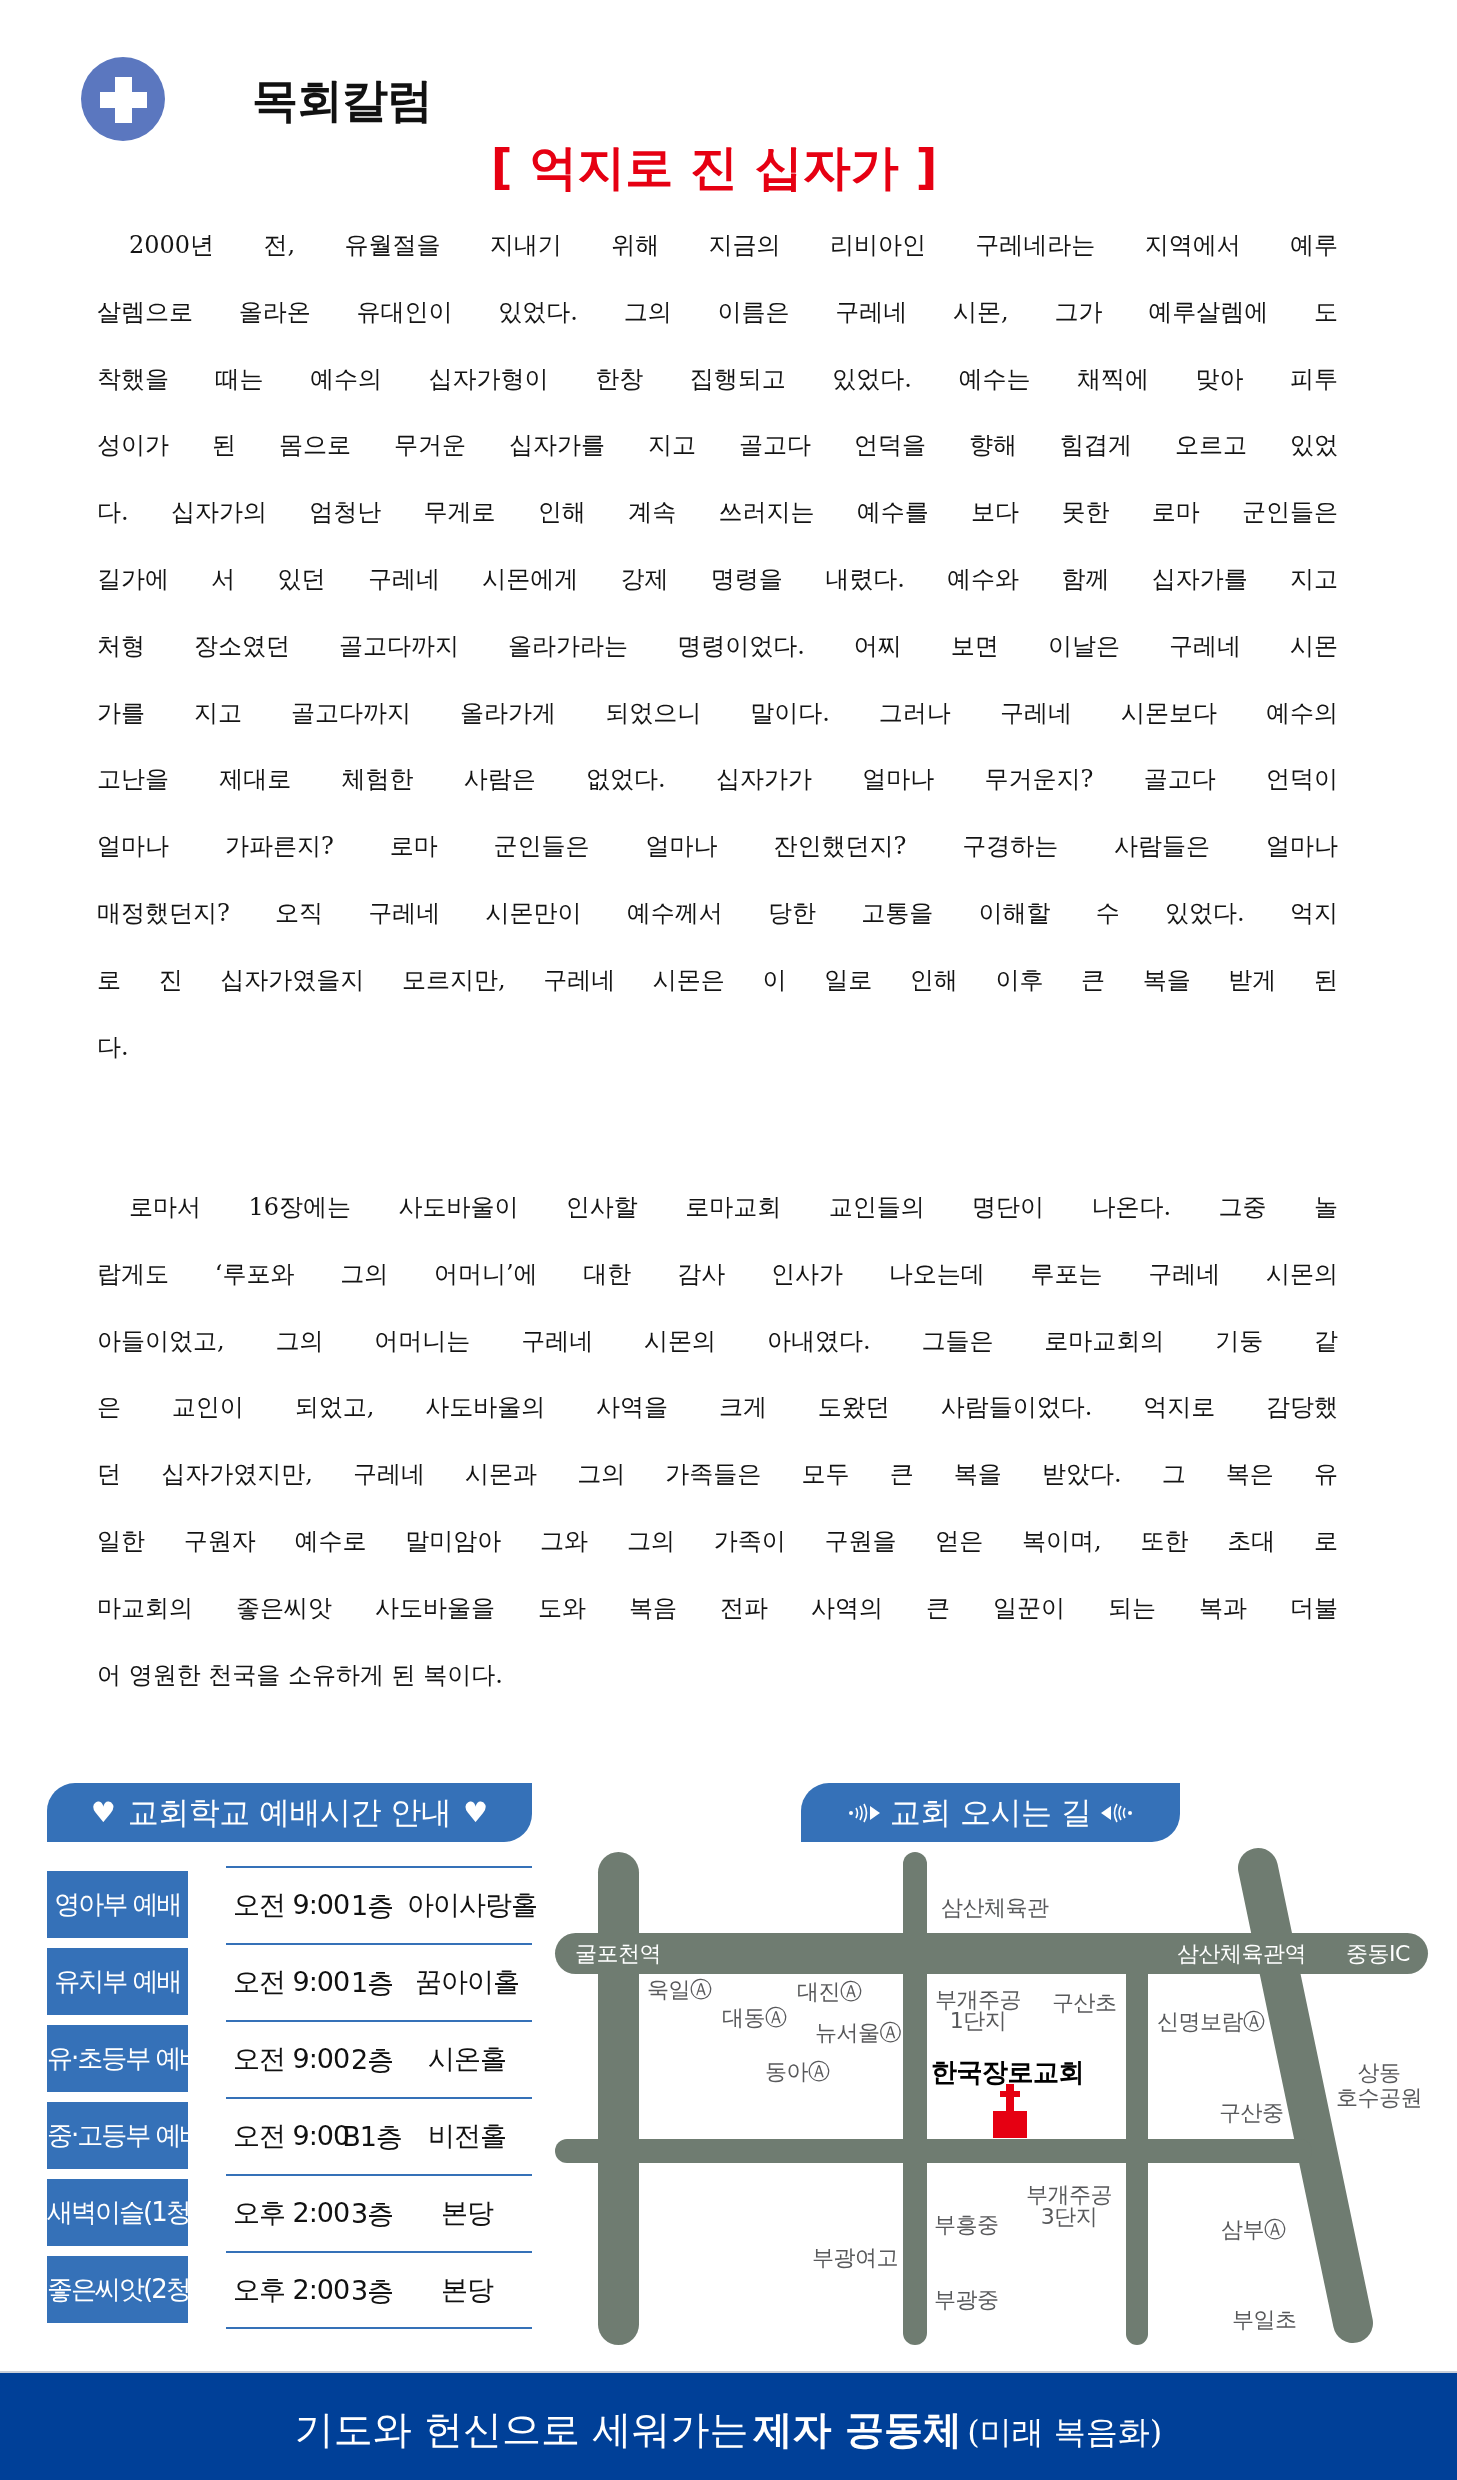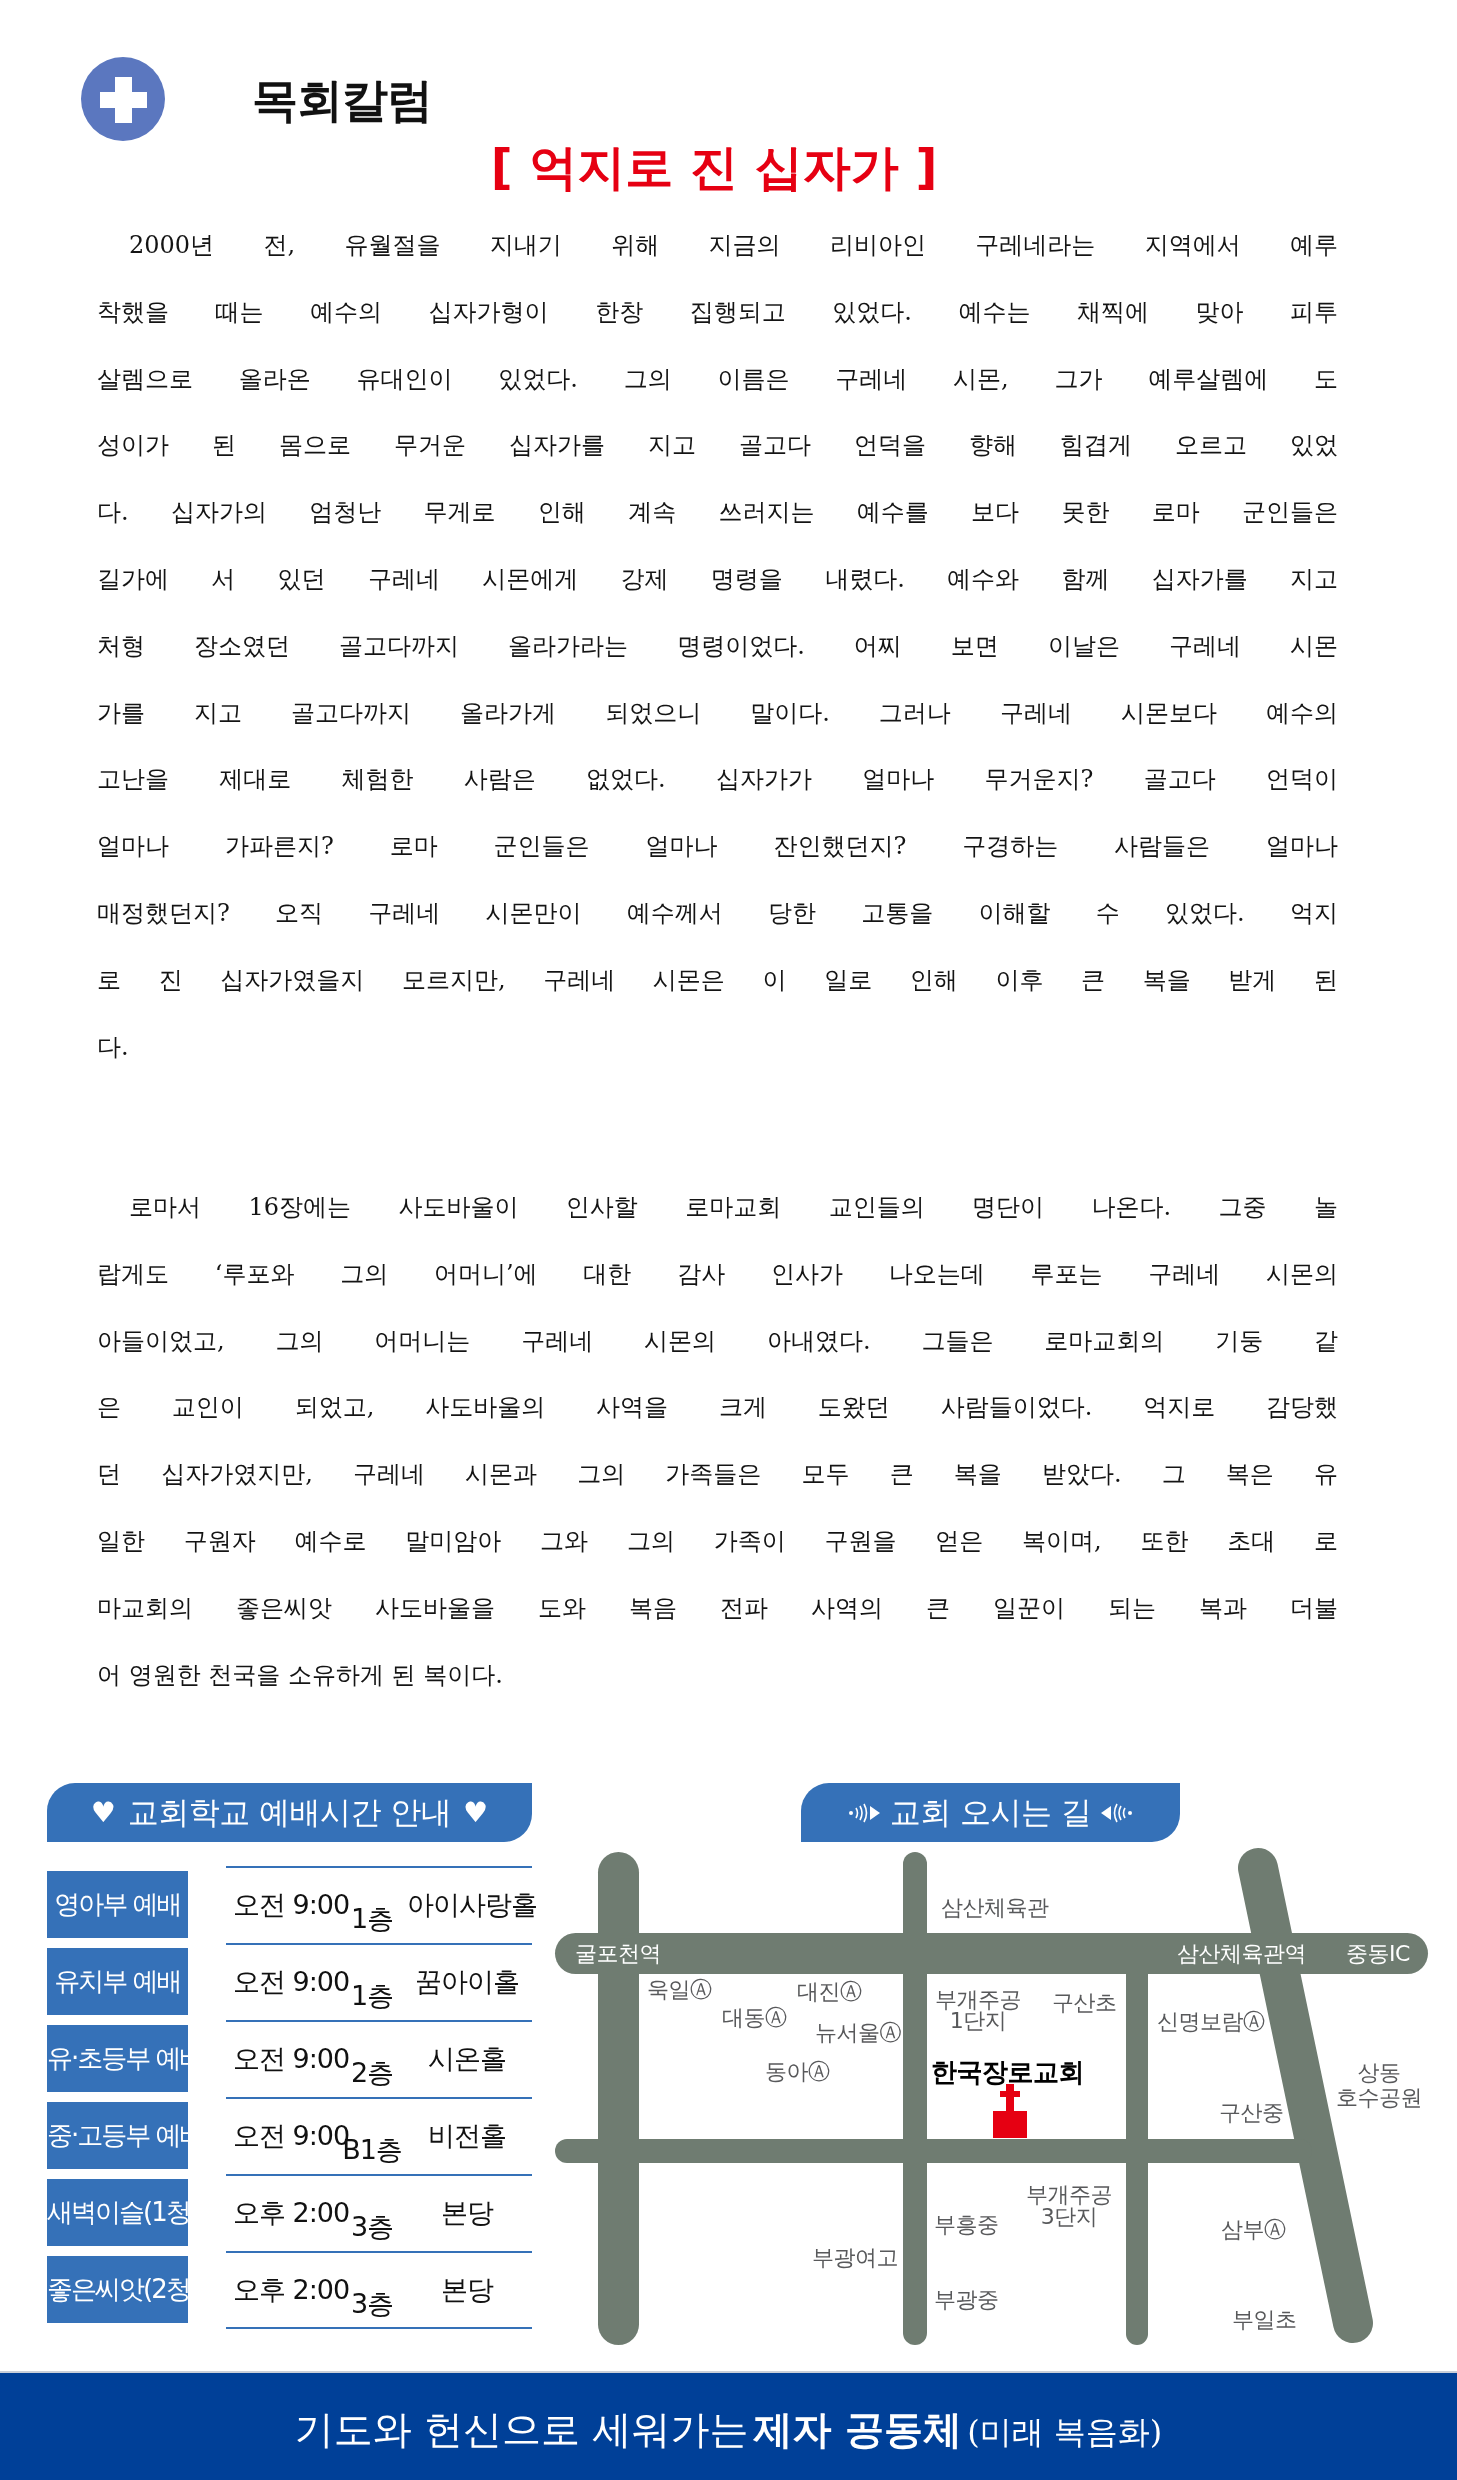--- a/index.html
+++ b/index.html
@@ -42,21 +42,21 @@
   .deco{width:34px;height:24px;display:block;}
 
   
   .sched-table{position:absolute;left:47px;top:1866px;width:485px;height:463px;}
   .row{position:absolute;left:0;width:485px;height:77px;}
   .row .rule{position:absolute;left:179px;top:0;width:306px;height:2px;background:var(--accent);}
   .row .dept{position:absolute;left:0;top:5px;width:141px;height:67px;background:var(--accent);color:#fff;
              text-align:center;line-height:67px;font-size:26px;letter-spacing:-2px;white-space:nowrap;}
   .row .time{position:absolute;left:186px;top:5px;height:67px;line-height:67px;font-size:27px;
              letter-spacing:-1px;white-space:nowrap;color:#111;}
-  .row .floor{position:absolute;left:295px;width:60px;top:19px;height:67px;line-height:67px;font-size:27px;
+  .row .floor{position:absolute;left:295px;width:60px;top:6px;height:67px;line-height:67px;font-size:27px;
               text-align:center;letter-spacing:-1px;white-space:nowrap;color:#111;}
   .row .place{position:absolute;left:360px;width:120px;top:5px;height:67px;line-height:67px;font-size:27px;
               text-align:center;letter-spacing:-1px;white-space:nowrap;color:#111;}
   .bottom-rule{position:absolute;left:179px;top:461px;width:306px;height:2px;background:var(--accent);}
 
   
   .map-svg{position:absolute;left:540px;top:1840px;width:917px;height:520px;}
   .ml{position:absolute;font-size:22px;line-height:24px;color:var(--label);white-space:nowrap;letter-spacing:-0.5px;}
   .ml.on-road{color:#fff;}
   .ml.multi{text-align:center;}
@@ -79,22 +79,22 @@
 
   <div class="hdr-icon">
     <div class="v"></div>
     <div class="h"></div>
   </div>
   <div class="section-title">목회칼럼</div>
   <div class="article-title">[ 억지로 진 십자가 ]</div>
 
   <div class="para p1">
     <div class="ln first">2000년 전, 유월절을 지내기 위해 지금의 리비아인 구레네라는 지역에서 예루</div>
+    <div class="ln">살렘으로 올라온 유대인이 있었다. 그의 이름은 구레네 시몬, 그가 예루살렘에 도</div>
     <div class="ln">착했을 때는 예수의 십자가형이 한창 집행되고 있었다. 예수는 채찍에 맞아 피투</div>
-    <div class="ln">살렘으로 올라온 유대인이 있었다. 그의 이름은 구레네 시몬, 그가 예루살렘에 도</div>
     <div class="ln">성이가 된 몸으로 무거운 십자가를 지고 골고다 언덕을 향해 힘겹게 오르고 있었</div>
     <div class="ln">다. 십자가의 엄청난 무게로 인해 계속 쓰러지는 예수를 보다 못한 로마 군인들은</div>
     <div class="ln">길가에 서 있던 구레네 시몬에게 강제 명령을 내렸다. 예수와 함께 십자가를 지고</div>
     <div class="ln">처형 장소였던 골고다까지 올라가라는 명령이었다. 어찌 보면 이날은 구레네 시몬</div>
     <div class="ln">가를 지고 골고다까지 올라가게 되었으니 말이다. 그러나 구레네 시몬보다 예수의</div>
     <div class="ln">고난을 제대로 체험한 사람은 없었다. 십자가가 얼마나 무거운지? 골고다 언덕이</div>
     <div class="ln">얼마나 가파른지? 로마 군인들은 얼마나 잔인했던지? 구경하는 사람들은 얼마나</div>
     <div class="ln">매정했던지? 오직 구레네 시몬만이 예수께서 당한 고통을 이해할 수 있었다. 억지</div>
     <div class="ln">로 진 십자가였을지 모르지만, 구레네 시몬은 이 일로 인해 이후 큰 복을 받게 된</div>
     <div class="ln last">다.</div>

